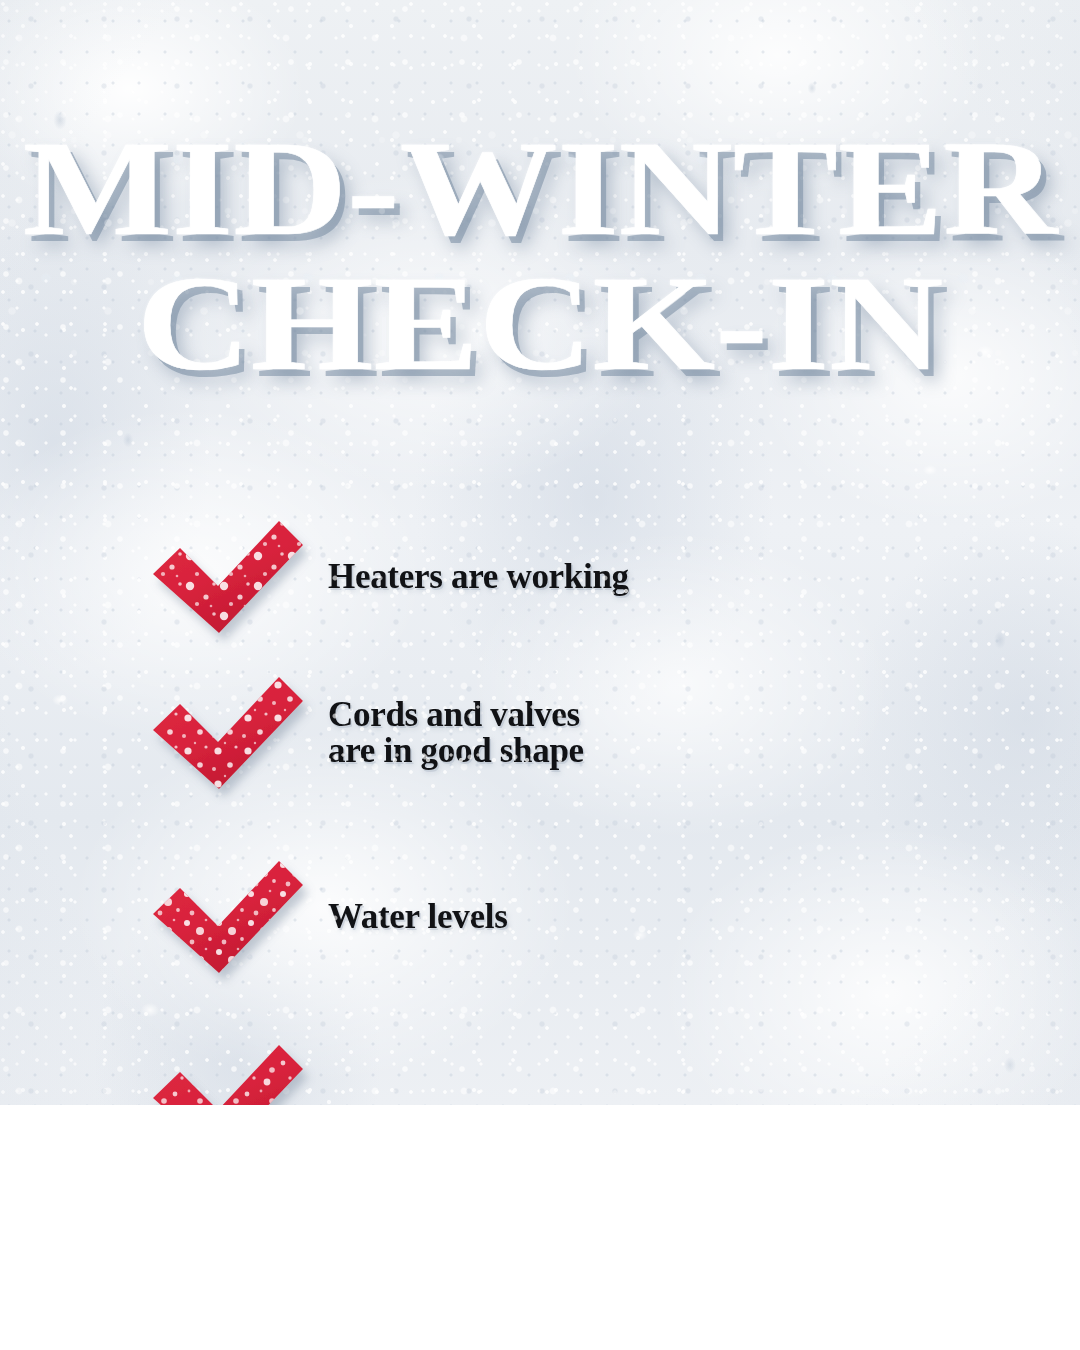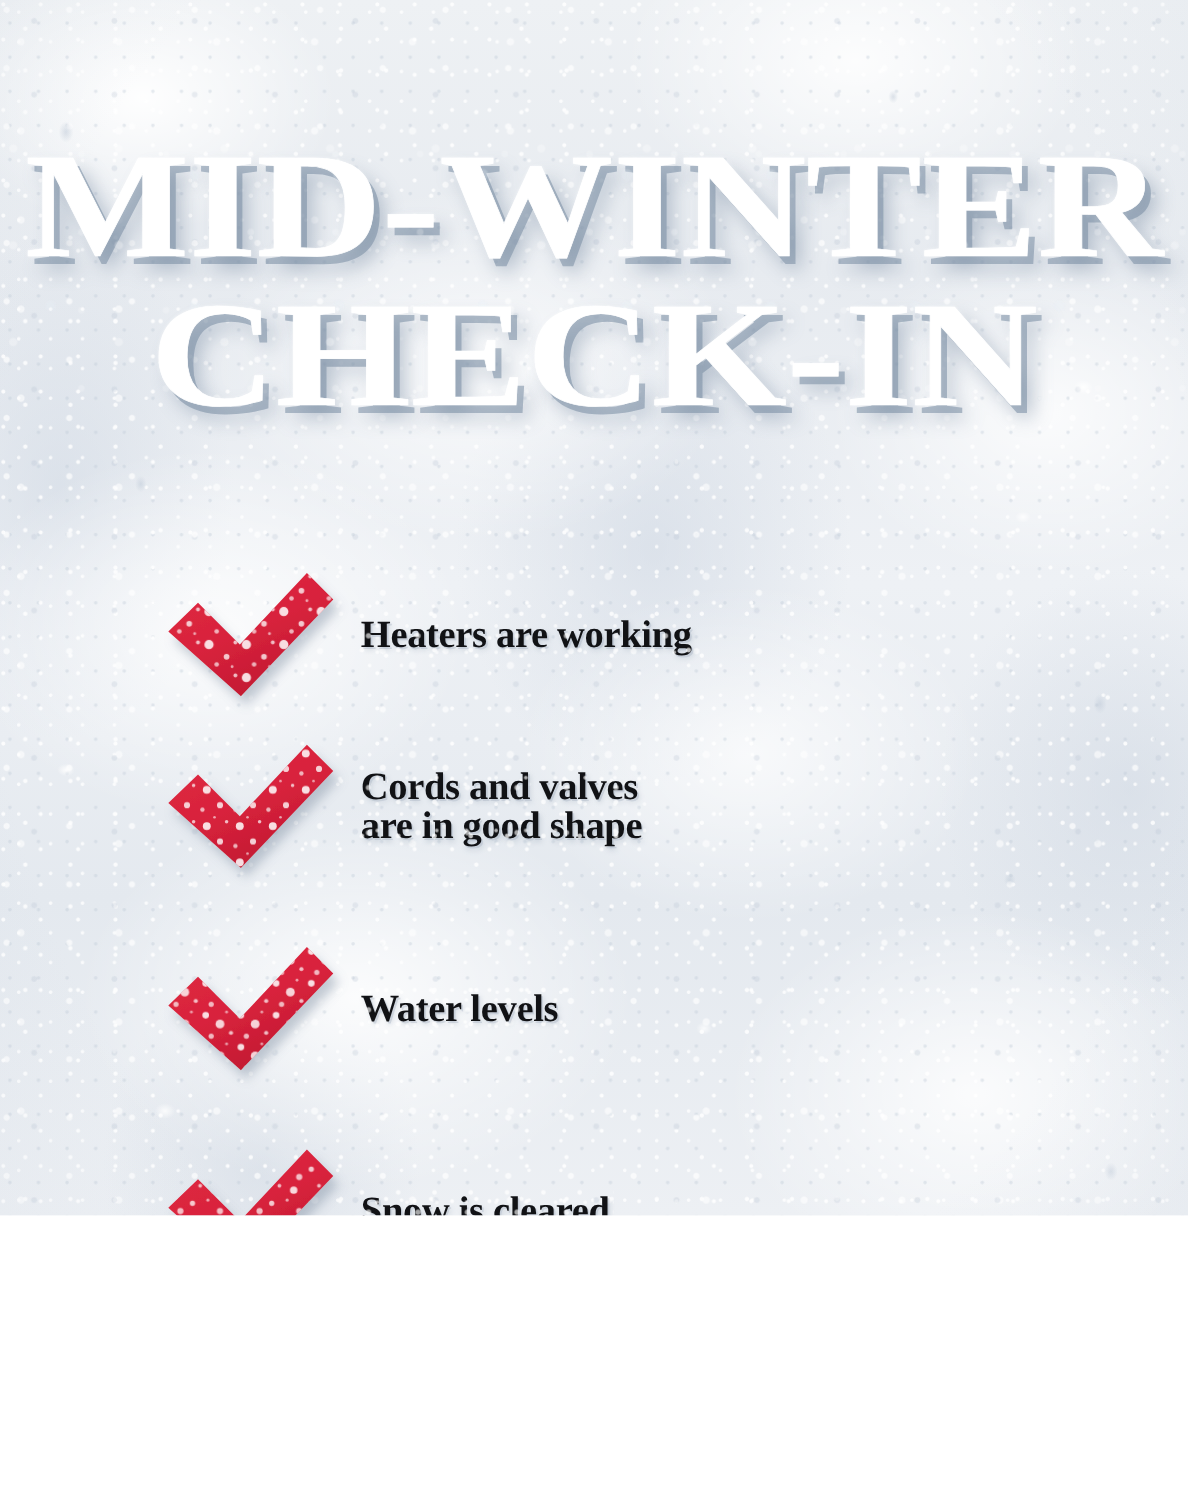--- a/index.html
+++ b/index.html
@@ -360,19 +360,18 @@
               </pattern>
               <clipPath id="ckClip4">
                 <path d="M3 55 L30 29 L68 67 L129 2 L153 26 L69 114 Z"></path>
               </clipPath>
             </defs>
             <path d="M3 55 L30 29 L68 67 L129 2 L153 26 L69 114 Z" fill="url(#ckg4)" filter="url(#ckShadow4)"></path>
             <rect x="0" y="0" width="156" height="116" fill="url(#ckSpeck4)" clip-path="url(#ckClip4)"></rect>
           </svg>
         </div>
         <div class="item-text">
-          <span class="tline">Snow is cleared</span>
         </div>
       </div>
 
     </div>
   </div>
 </div>
 
 </body></html>

